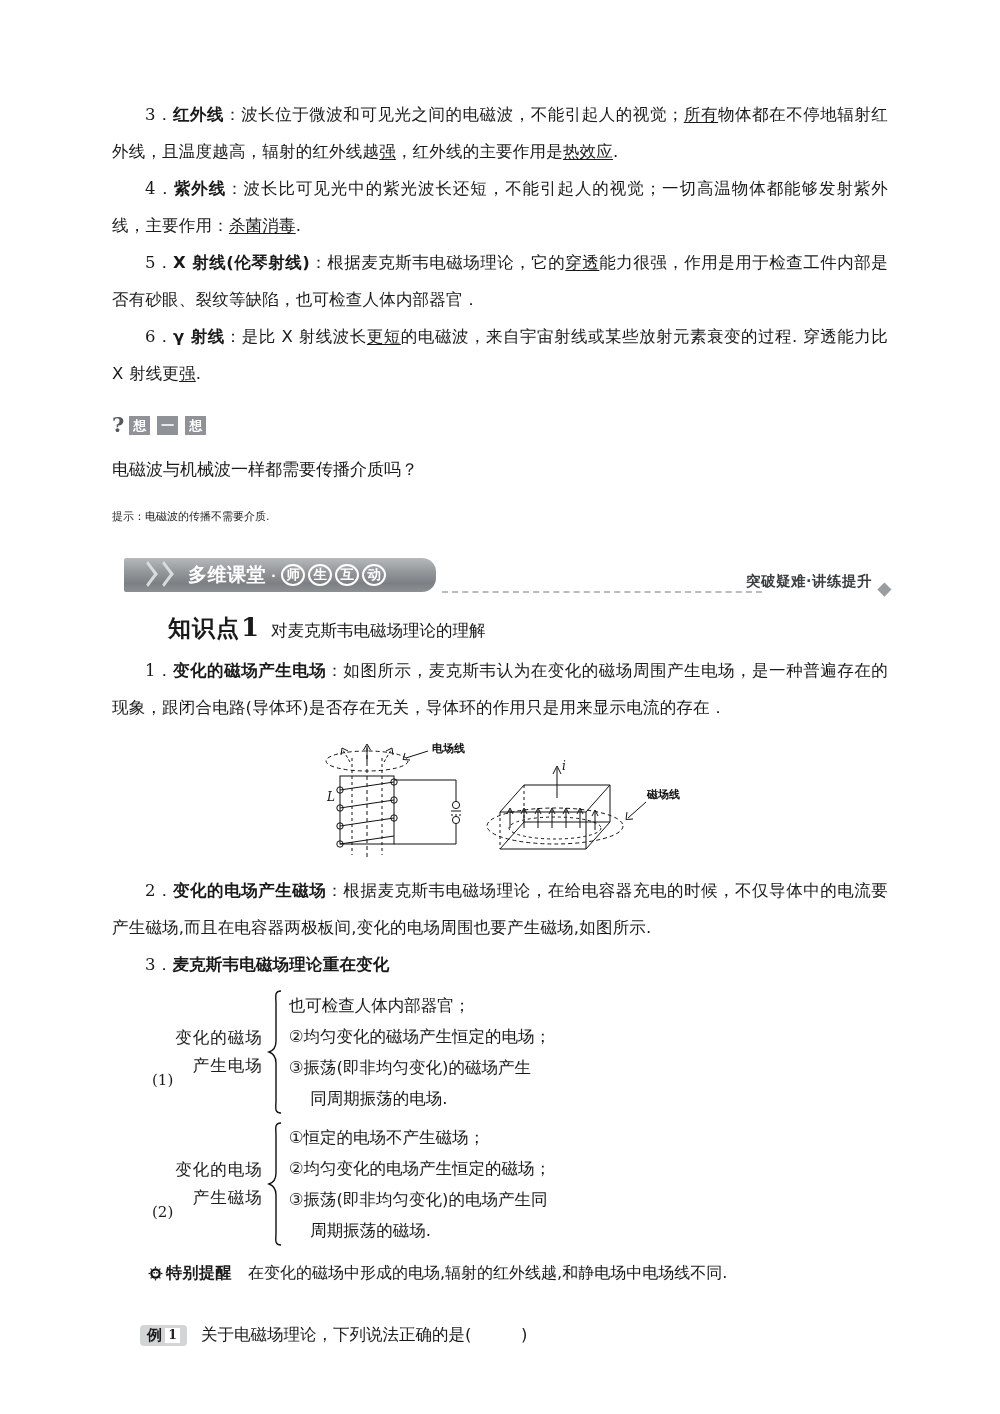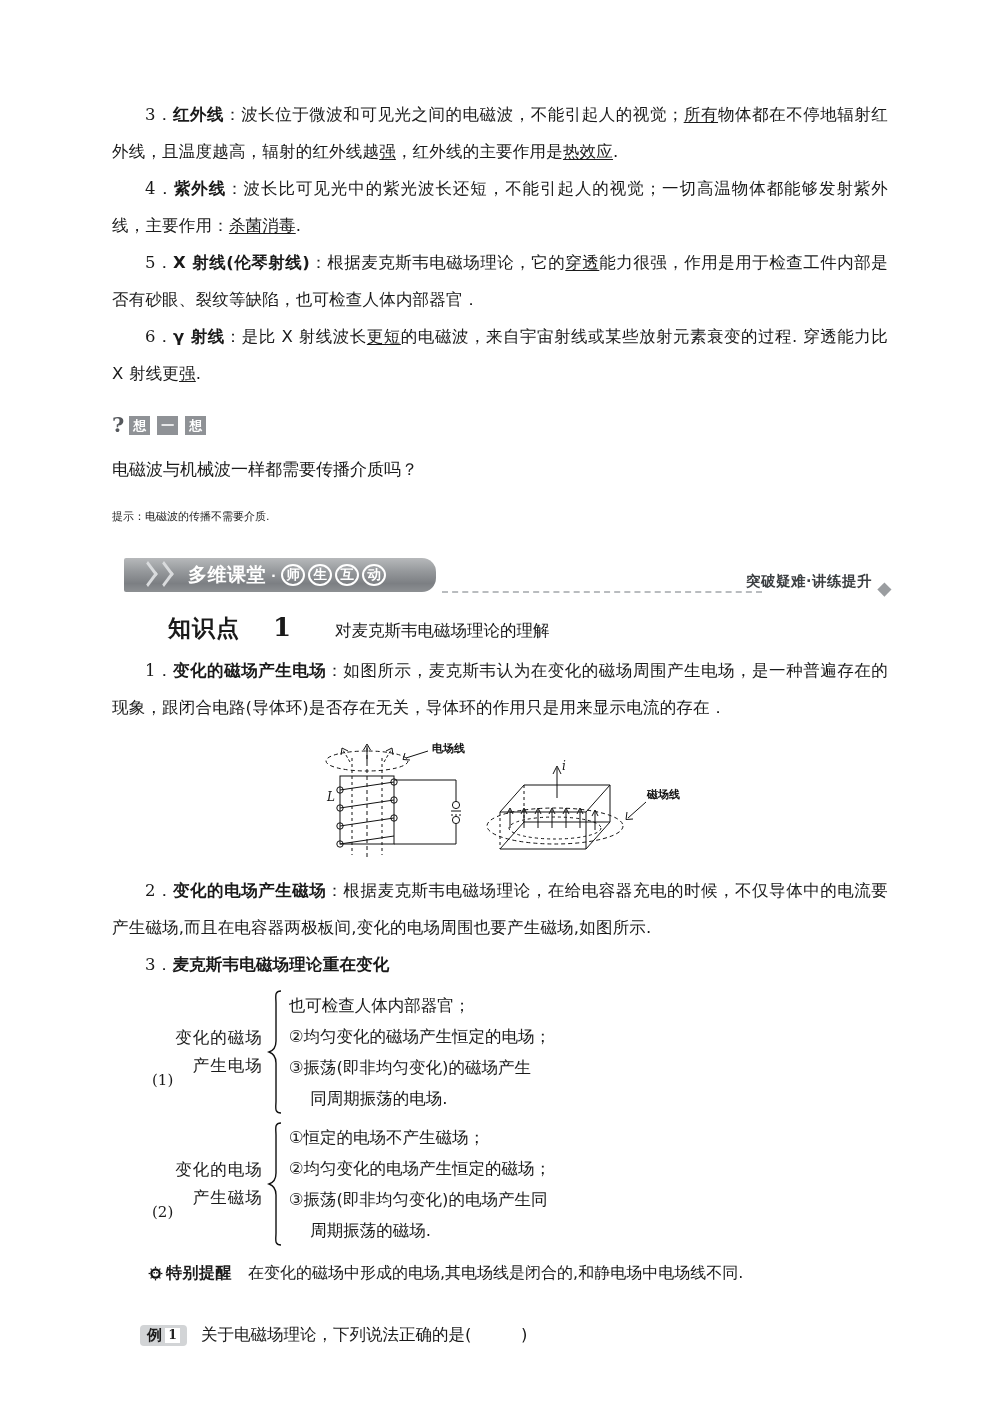--- a/index.html
+++ b/index.html
@@ -170,21 +170,20 @@
     height: 0;
     border-bottom: 2px dashed #b9bcbf;
   }
 
   
   .kp {
     margin-top: 14px;
     display: flex;
     align-items: baseline;
     padding-left: 56px;
-    gap: 32px;
   }
   .kp-label {
     font-size: 23px;
     font-weight: bold;
     letter-spacing: 1px;
   }
   .kp-num {
     font-family: "DejaVu Serif","Liberation Serif",serif;
     font-size: 26px;
     font-weight: bold;
@@ -465,21 +464,21 @@
           <path d="M8 13.8 L8 15.4"></path>
         <path d="M0.6 8 L2.2 8"></path>
           <path d="M13.8 8 L15.4 8"></path>
         <path d="M2.8 2.8 L3.9 3.9"></path>
           <path d="M12.1 12.1 L13.2 13.2"></path>
         <path d="M13.2 2.8 L12.1 3.9"></path>
           <path d="M3.9 12.1 L2.8 13.2"></path>
       </g>
     </svg>
     <span class="tip-label">特别提醒</span>
-    <span class="tip-text">在变化的磁场中形成的电场,其电场线是闭合的,和静电场中电场线不同.</span>
+    <span class="tip-text">在变化的磁场中形成的电场,辐射的红外线越,和静电场中电场线不同.</span>
   </div>
 
   <div class="example">
     <span class="ex-badge">
       <span>例</span>
       <span class="n">1</span>
     </span>
     <span>关于电磁场理论，下列说法正确的是(　　　)</span>
   </div>
 

